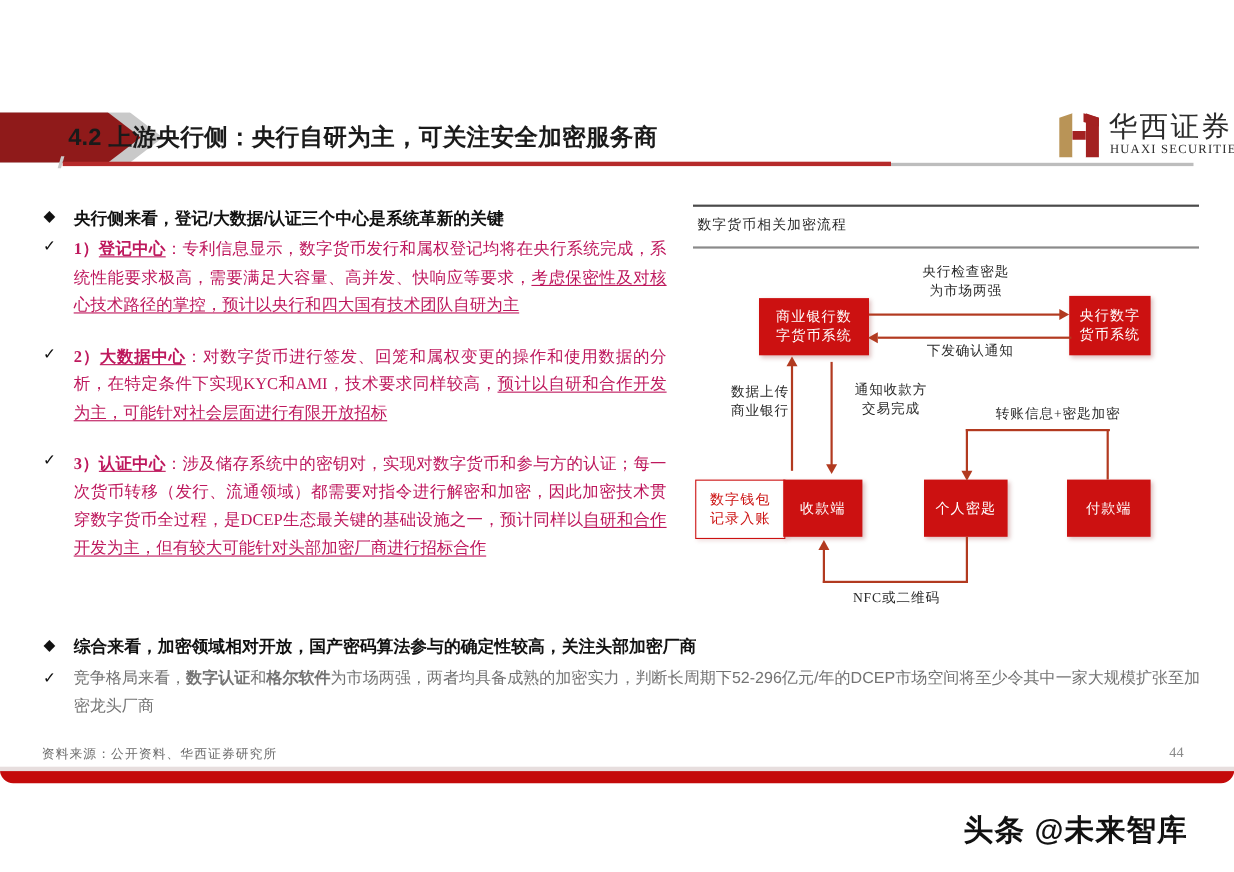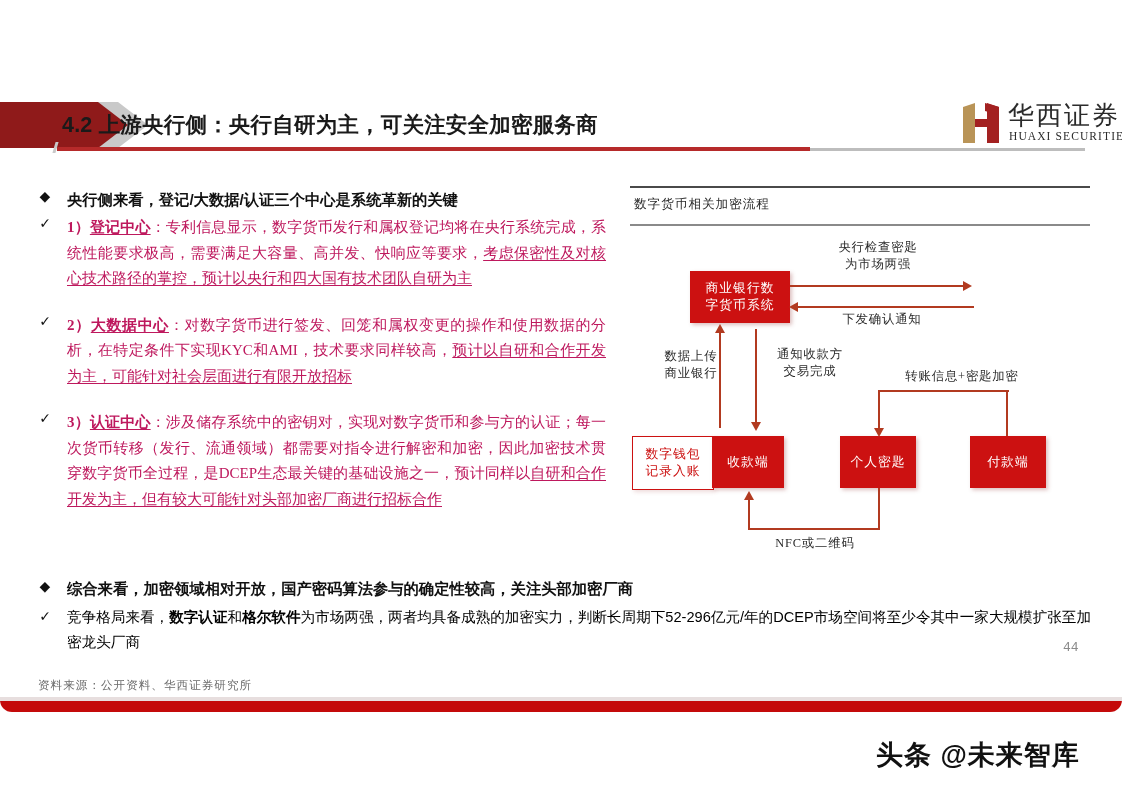--- a/index.html
+++ b/index.html
@@ -54,21 +54,21 @@
   .sp-a{height:21px;}
   .sp-b{height:21px;}
   .u{text-decoration:underline;text-underline-offset:2px;}
   .bld{font-weight:bold;}
   .bldu{font-weight:bold;text-decoration:underline;text-underline-offset:2px;}
 
   
   .botcol{position:absolute;left:34px;top:578px;width:1060px;}
   .bot-head{margin:0 0 5px 0;padding-left:33px;font-size:15.3px;font-weight:bold;color:#111;
     line-height:22px;white-space:nowrap;}
-  .bot-body{margin:0;padding-left:33px;font-size:14.6px;color:#000000;line-height:25px;}
+  .bot-body{margin:0;padding-left:33px;font-size:14.6px;color:#737373;line-height:25px;}
 
   
   .dia{position:absolute;left:622px;top:186px;width:474px;height:360px;}
   .dia-rule-top{position:absolute;left:8px;top:0;width:460px;height:2px;background:#4a4a4a;}
   .dia-rule-bot{position:absolute;left:8px;top:38px;width:460px;height:1.6px;background:#8a8a8a;}
   .dia-cap{position:absolute;left:12px;top:10px;font-size:12.6px;color:#2b2b2b;
     font-family:"Liberation Serif","DejaVu Serif",serif;letter-spacing:1px;white-space:nowrap;}
 
   .bx{position:absolute;background:#cc1111;color:#fff;display:flex;align-items:center;
       justify-content:center;text-align:center;font-size:12.8px;line-height:17px;
@@ -82,22 +82,22 @@
   .ln{position:absolute;background:#b23a20;}
   .ah{position:absolute;width:0;height:0;}
   .ah-r{border-top:5px solid transparent;border-bottom:5px solid transparent;border-left:9px solid #b23a20;}
   .ah-l{border-top:5px solid transparent;border-bottom:5px solid transparent;border-right:9px solid #b23a20;}
   .ah-d{border-left:5px solid transparent;border-right:5px solid transparent;border-top:9px solid #b23a20;}
   .ah-u{border-left:5px solid transparent;border-right:5px solid transparent;border-bottom:9px solid #b23a20;}
 
   
   .src{position:absolute;left:38px;top:678px;font-size:11.6px;color:#6b6b6b;letter-spacing:1px;
     font-family:"Liberation Serif","DejaVu Serif",serif;white-space:nowrap;}
-  .pnum{position:absolute;left:1063px;top:640px;font-size:13px;color:#8a8a8a;
-    font-family:Liberation Mono, monospace;}
+  .pnum{position:absolute;left:1063px;top:676px;font-size:13px;color:#8a8a8a;
+    font-family:Liberation Serif, serif;}
   .fbar-lite{position:absolute;left:0;top:697px;width:1122px;height:4px;background:#e7dede;}
   .fbar{position:absolute;left:0;top:701px;width:1122px;height:12px;background:#c40a0a;}
 
   .wm{position:absolute;left:876px;top:737px;font-size:27px;font-weight:bold;color:#111;
       letter-spacing:1px;white-space:nowrap;}
 </style>
 </head>
 <body>
 
 <div class="slide">
@@ -172,20 +172,26 @@
       <div>为市场两强</div>
     </div>
 
     <div class="bx" style="left:68px;top:85px;width:100px;height:52px;">
       <div>
         <div>商业银行数</div>
         <div>字货币系统</div>
       </div>
     </div>
 
+    <div class="bx" style="left:350px;top:83px;width:74px;height:54px;">
+      <div>
+        <div>央行数字</div>
+        <div>货币系统</div>
+      </div>
+    </div>
 
     <div class="ln" style="left:168px;top:99px;width:174px;height:2.4px;"></div>
     <div class="ah ah-r" style="left:341px;top:95px;"></div>
 
     <div class="ln" style="left:176px;top:120px;width:176px;height:2.4px;"></div>
     <div class="ah ah-l" style="left:167px;top:116px;"></div>
 
     <div class="lbl" style="left:200px;top:125px;width:120px;">下发确认通知</div>
 
     <div class="ln" style="left:97px;top:146px;width:2.4px;height:96px;"></div>

